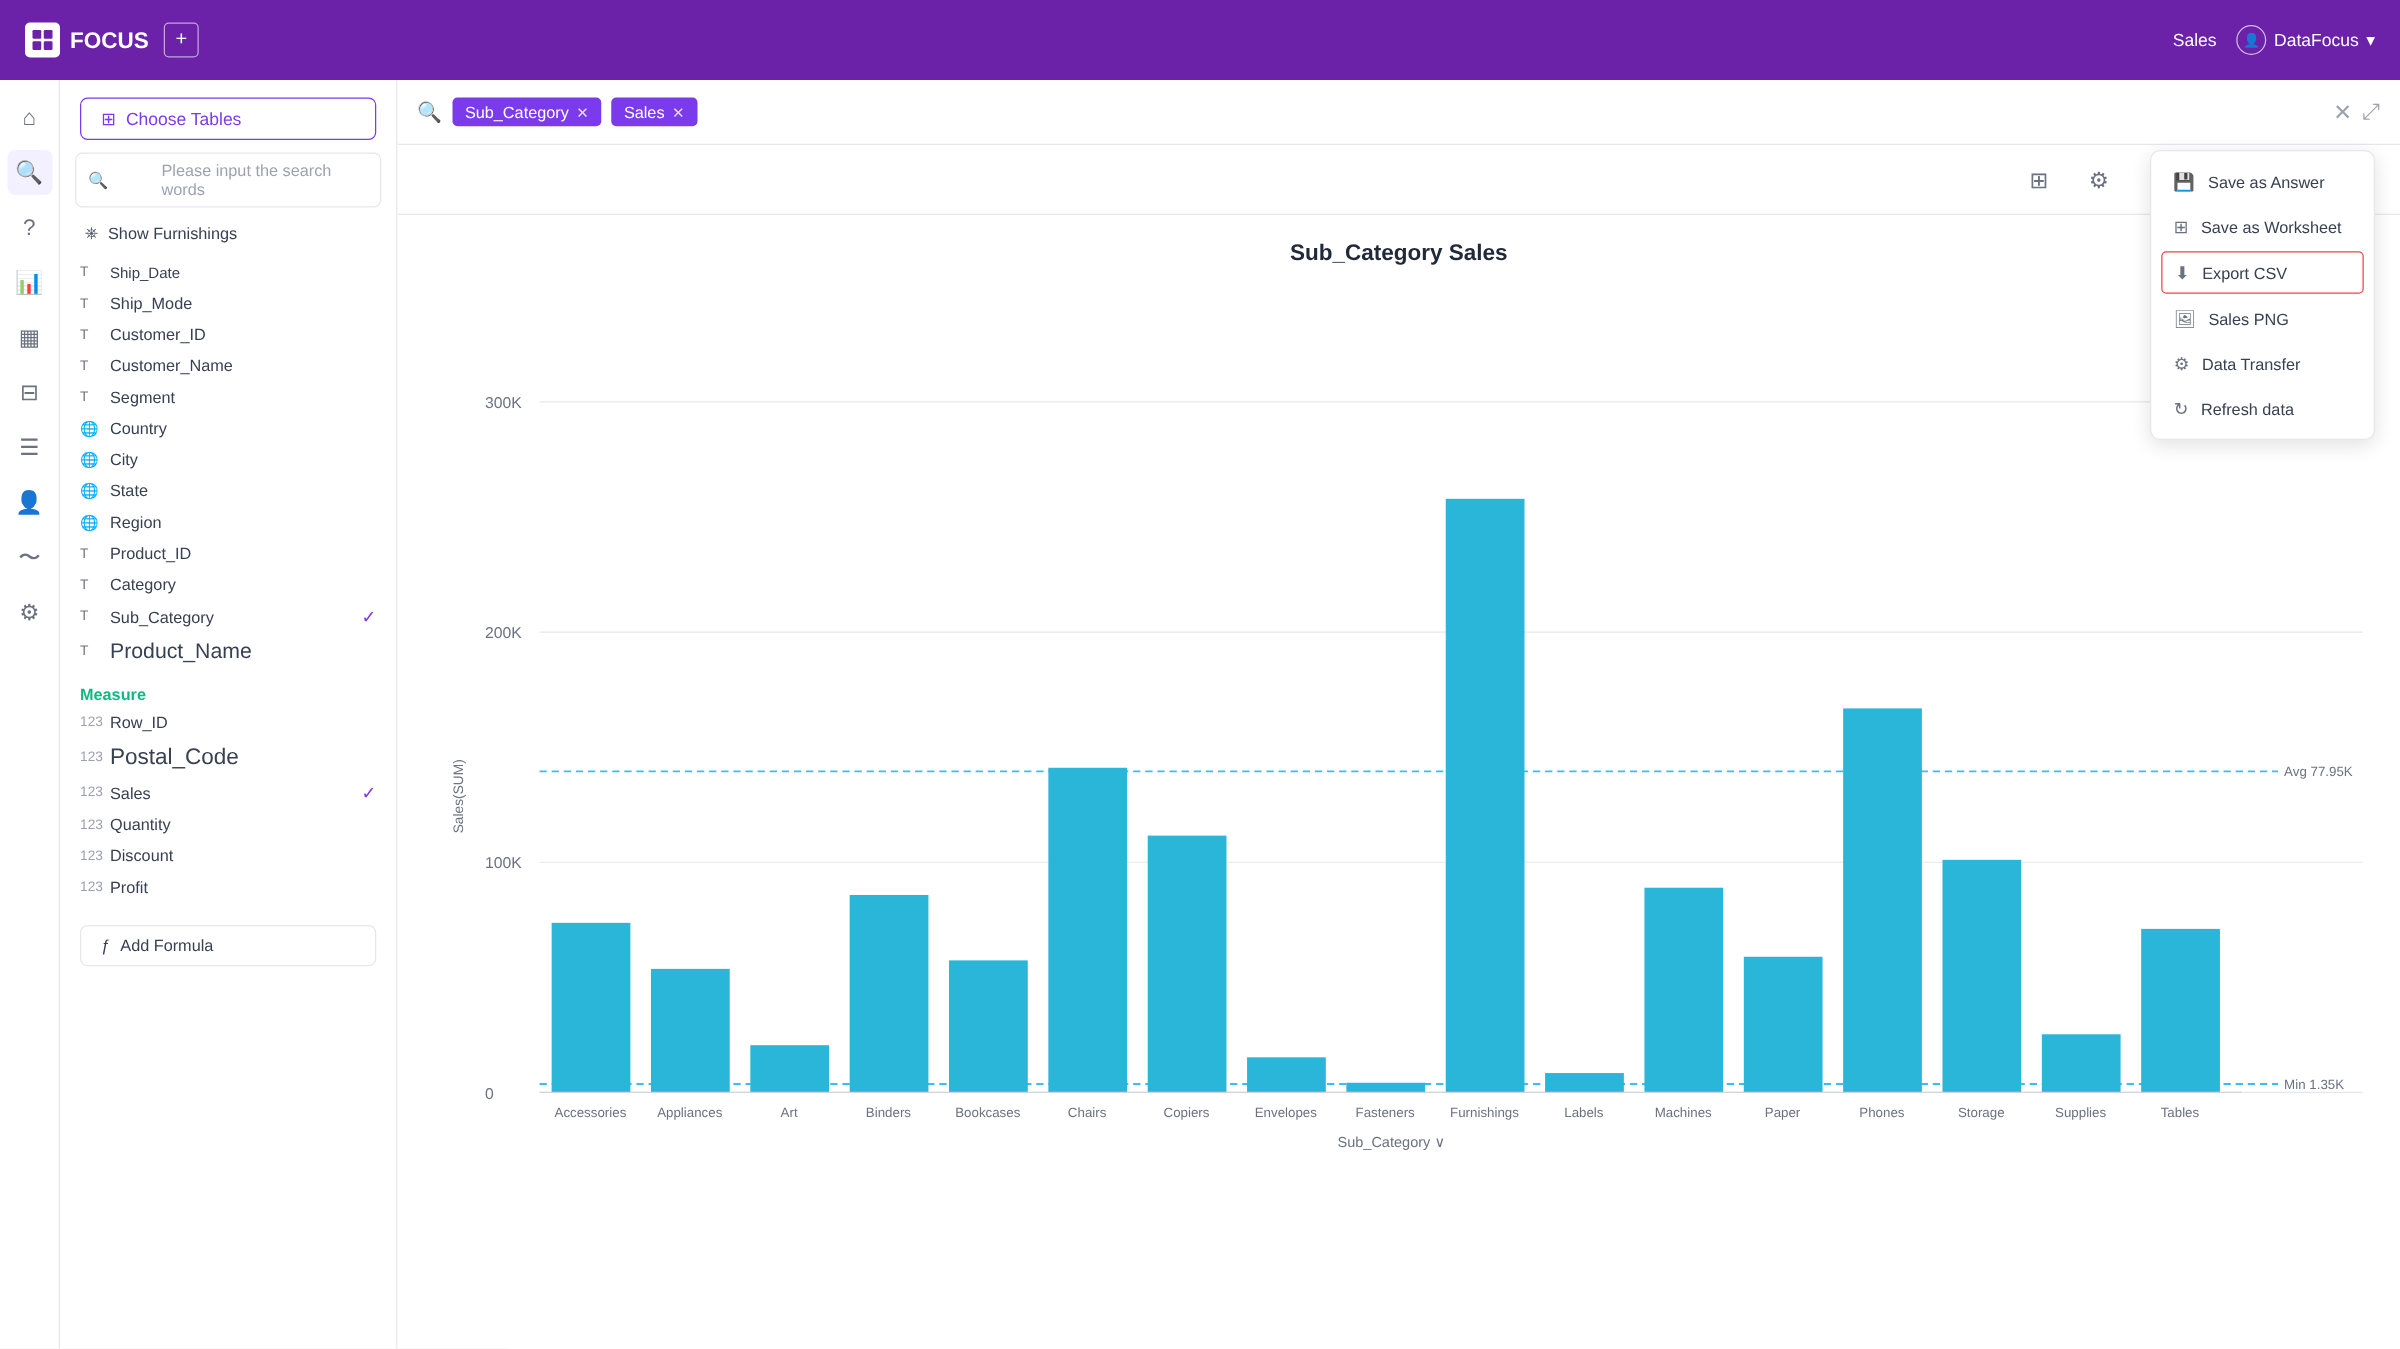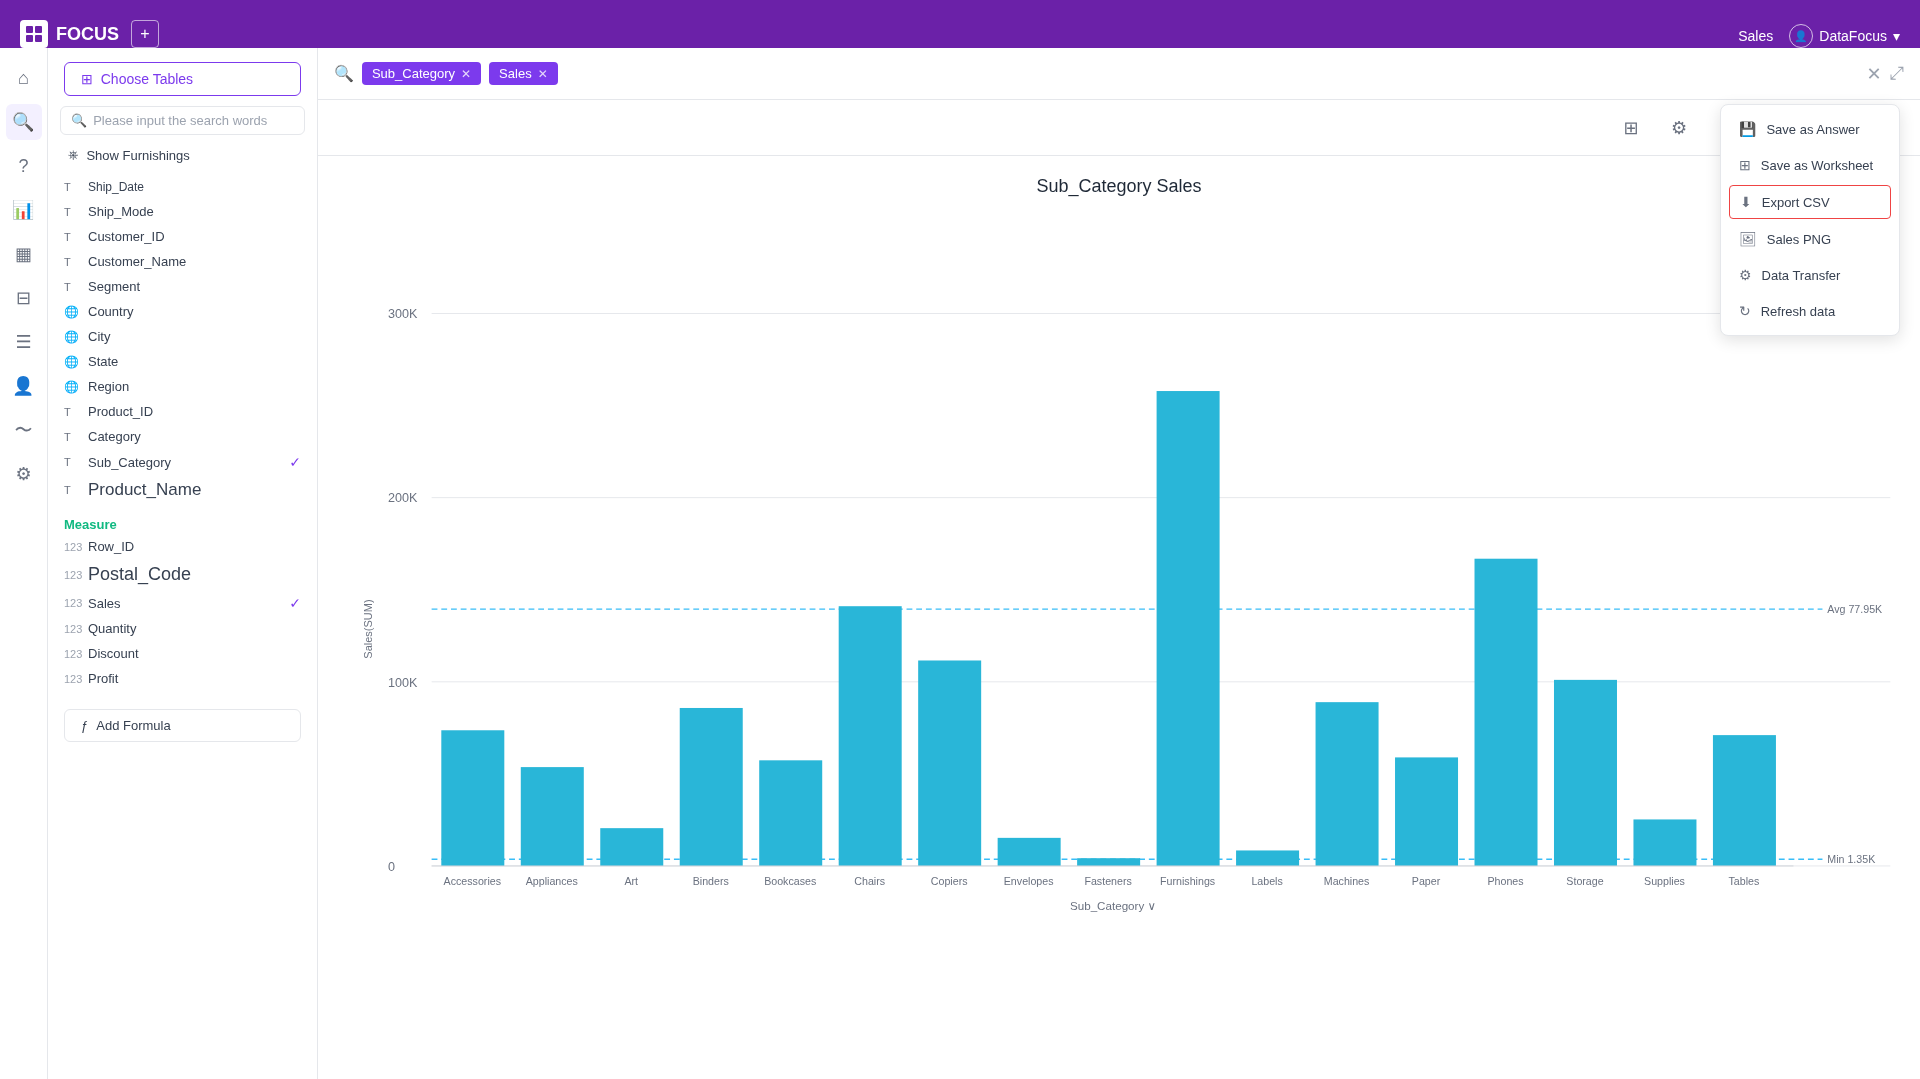--- a/index.html
+++ b/index.html
@@ -1,23 +1,23 @@
 <!DOCTYPE html>
 <html><head>
   <meta charset="utf-8">
   <style>
     * { box-sizing: border-box; margin: 0; padding: 0; font-family: 'Segoe UI', Arial, sans-serif; }
     body { width: 1920px; height: 1079px; overflow: hidden; background: #f5f5f5; display: flex; flex-direction: column; }
 
     
     .navbar {
-      height: 48px;
+      height: 64px;
       background: #6b21a8;
       display: flex;
-      align-items: flex-end;
+      align-items: center;
       justify-content: space-between;
       padding: 0 20px;
       flex-shrink: 0;
     }
     .navbar-left { display: flex; align-items: center; gap: 12px; }
     .navbar-logo { display: flex; align-items: center; gap: 8px; color: white; font-weight: bold; font-size: 18px; }
     .logo-icon { width: 28px; height: 28px; background: white; border-radius: 4px; display: flex; align-items: center; justify-content: center; }
     .logo-icon svg { width: 20px; height: 20px; }
     .navbar-add { width: 28px; height: 28px; border: 1.5px solid rgba(255,255,255,0.6); border-radius: 4px; display: flex; align-items: center; justify-content: center; cursor: pointer; color: white; font-size: 16px; }
     .navbar-right { display: flex; align-items: center; gap: 16px; color: white; font-size: 14px; }
@@ -191,21 +191,21 @@
       background: white;
       padding: 20px 20px 10px;
       position: relative;
       overflow: hidden;
     }
     .chart-title {
       text-align: center;
       font-size: 18px;
       color: #1f2937;
       margin-bottom: 10px;
-      font-weight: 400;
+      font-weight: 700;
     }
     .chart-container {
       position: relative;
       height: calc(100% - 50px);
     }
     .chart-y-label {
       position: absolute;
       left: 0;
       top: 50%;
       transform: translateY(-50%) rotate(-90deg);
@@ -293,21 +293,21 @@
   </div>
 
   <div class="left-panel">
     <button class="choose-tables-btn">
       <span>⊞</span>
       <span>Choose Tables</span>
     </button>
 
     <div class="search-box">
       <span>🔍</span>
-      <span style="color:#9ca3af; font-size:13px;">Please input the search words</span>
+      <span style="color:#9ca3af; font-size:13px;margin-left:36px;">Please input the search words</span>
     </div>
 
     <div class="show-relationship">
       <span>⎈</span>
       <span>Show Furnishings</span>
     </div>
 
     <div class="field-section">
 
     <div class="field-item">

